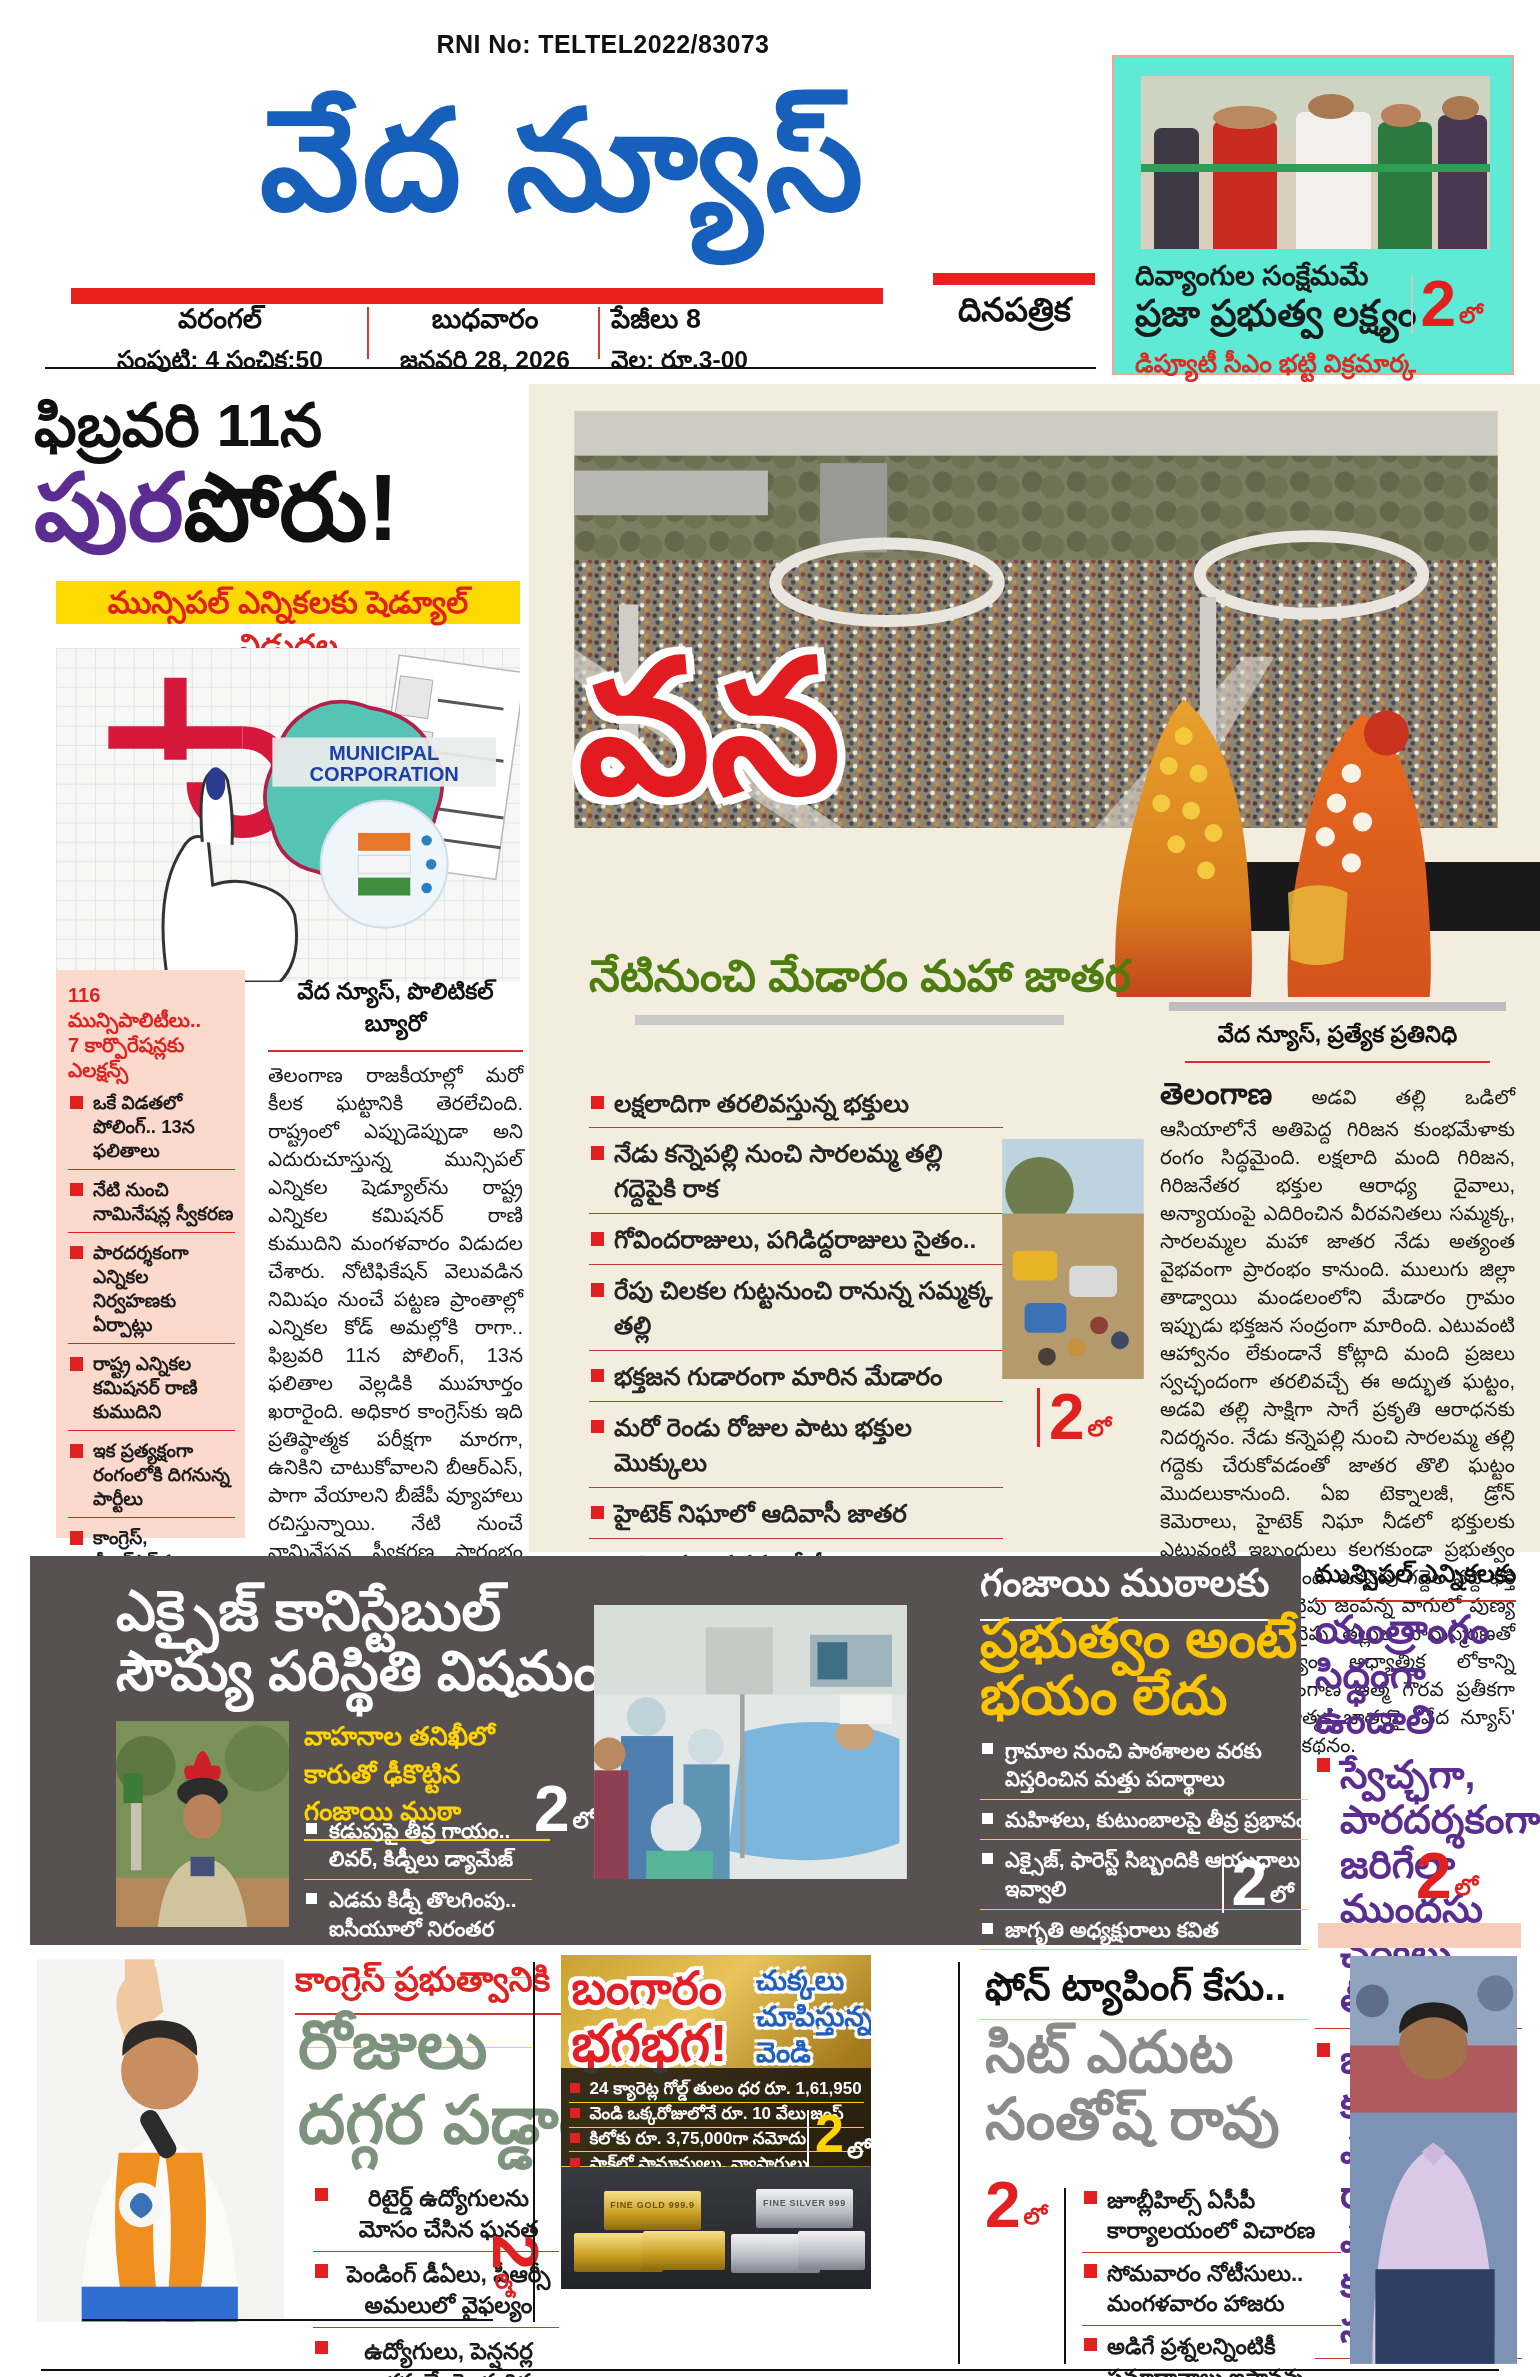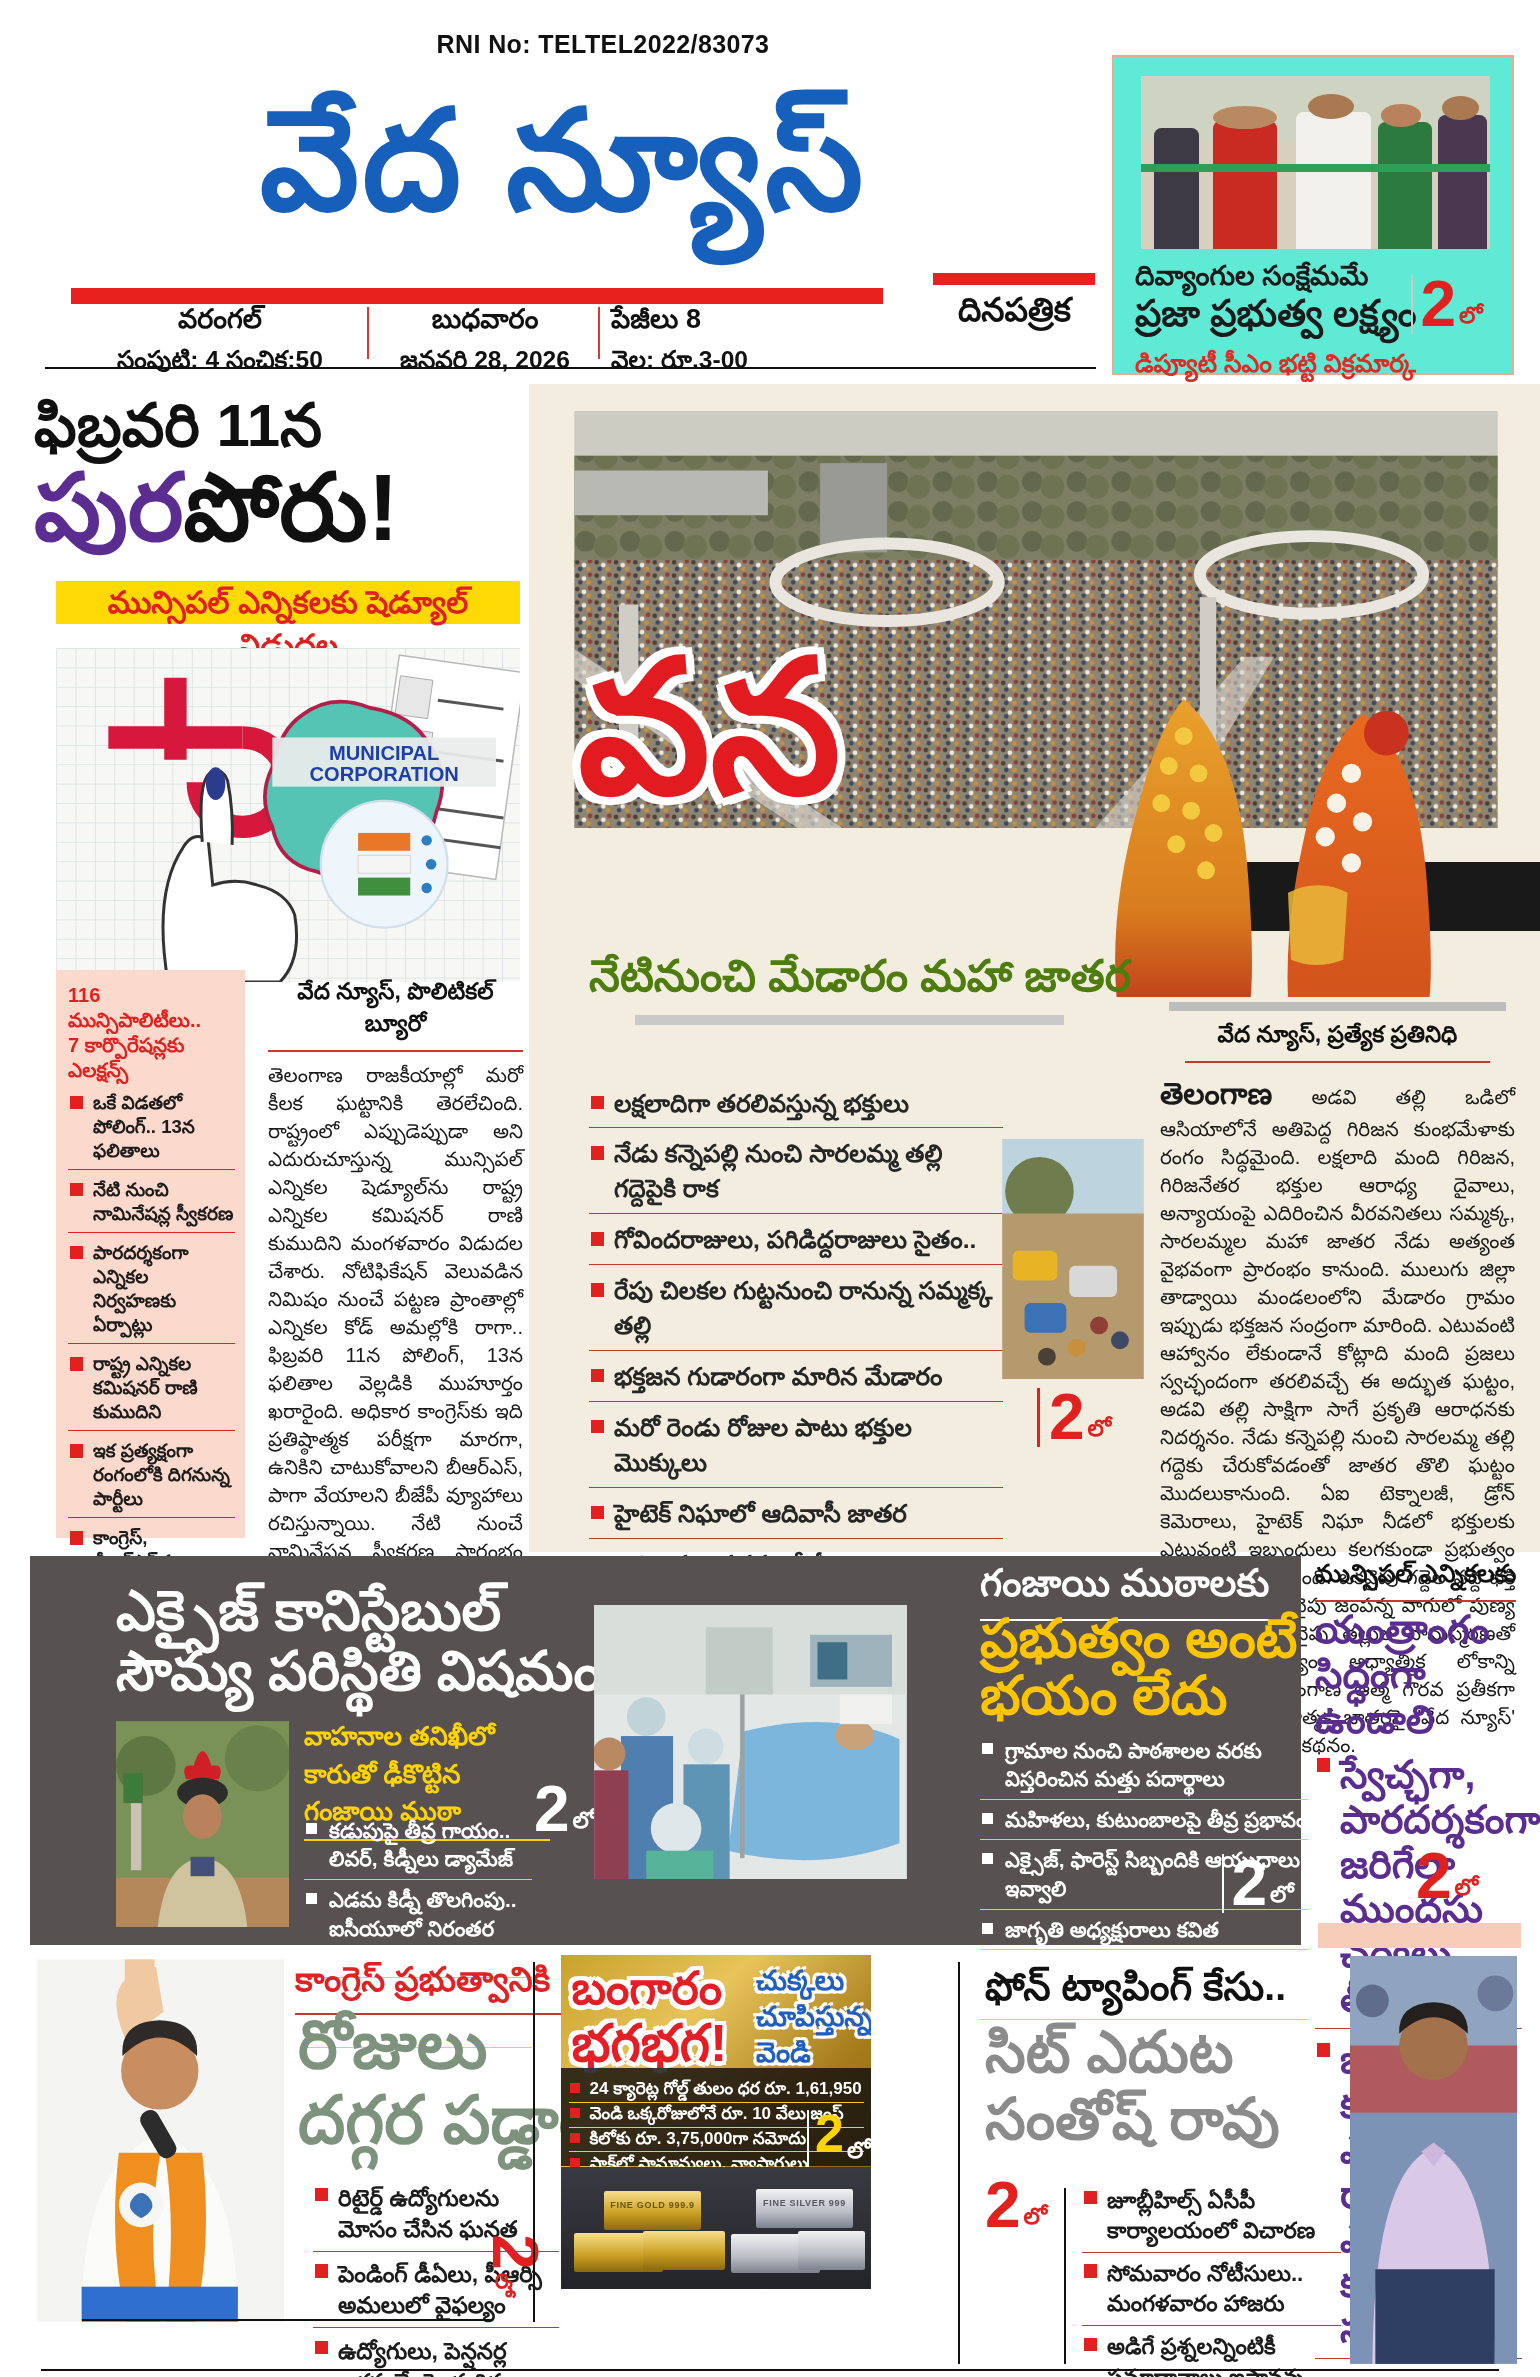--- a/index.html
+++ b/index.html
@@ -115,21 +115,21 @@
   .mun-ref{left:1416px;top:1847px;}
   .mun-strip{left:1318px;top:1923px;width:203px;height:25px;background:#f6cdb9;}
 
   
   .cong-photo{left:37px;top:1959px;width:247px;height:363px;overflow:hidden;}
   .cong-kick{left:295px;top:1960px;width:447px;font-size:34px;font-weight:bold;color:#e02222;
     border-bottom:2.2px solid #c33;padding-bottom:6px;}
   .cong-t1{left:298px;top:2006px;font-size:67px;font-weight:bold;color:#7e937e;}
   .cong-t2{left:298px;top:2081px;font-size:67px;font-weight:bold;color:#7e937e;}
   .cong-points{left:313px;top:2175px;width:246px;}
-  .cong-points .blist li{font-size:23px;line-height:1.35;color:#1c1c1c;border-bottom:1.5px solid #c0392b;margin-bottom:7.5px;}
+  .cong-points .blist li{font-size:23px;line-height:1.35;color:#1c1c1c;border-bottom:1.5px solid #c0392b;margin-bottom:7.5px;text-align:center;}
   .cong-ref{left:483px;top:2236px;transform:rotate(90deg);transform-origin:center;}
   .cong-rule{left:82px;top:2319px;width:411px;height:2.2px;background:#111;}
   .vdiv1{left:533px;top:1962px;width:2.2px;height:360px;background:#111;}
 
   .gold{left:561px;top:1955px;width:310px;height:334px;overflow:hidden;
     background:linear-gradient(135deg,#caa12c 0%,#e8c45a 30%,#a67c1c 60%,#6b5310 100%);}
   .gold-t1{position:absolute;left:10.4px;top:6px;font-size:46px;font-weight:bold;color:#e31e24;
     text-shadow:-3.7px -3.7px 0 #fff,3.7px -3.7px 0 #fff,-3.7px 3.7px 0 #fff,3.7px 3.7px 0 #fff,0 4.5px 0 #fff,0 -4.5px 0 #fff,4.5px 0 0 #fff,-4.5px 0 0 #fff;}
   .gold-t2{position:absolute;left:10.4px;top:58px;font-size:52px;font-weight:bold;color:#e31e24;
     text-shadow:-3.7px -3.7px 0 #fff,3.7px -3.7px 0 #fff,-3.7px 3.7px 0 #fff,3.7px 3.7px 0 #fff,0 4.5px 0 #fff,0 -4.5px 0 #fff,4.5px 0 0 #fff,-4.5px 0 0 #fff;}

